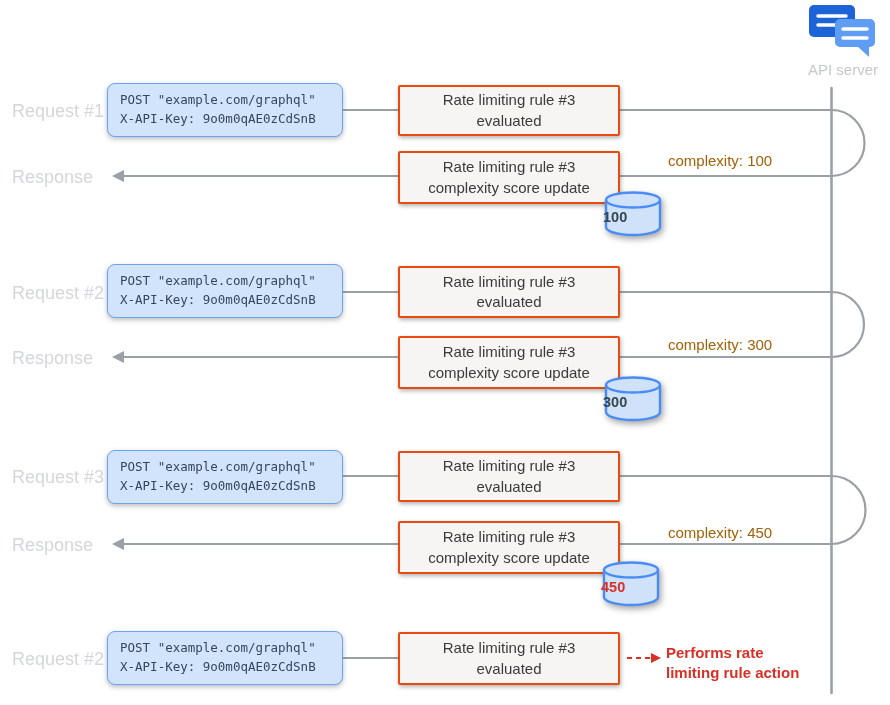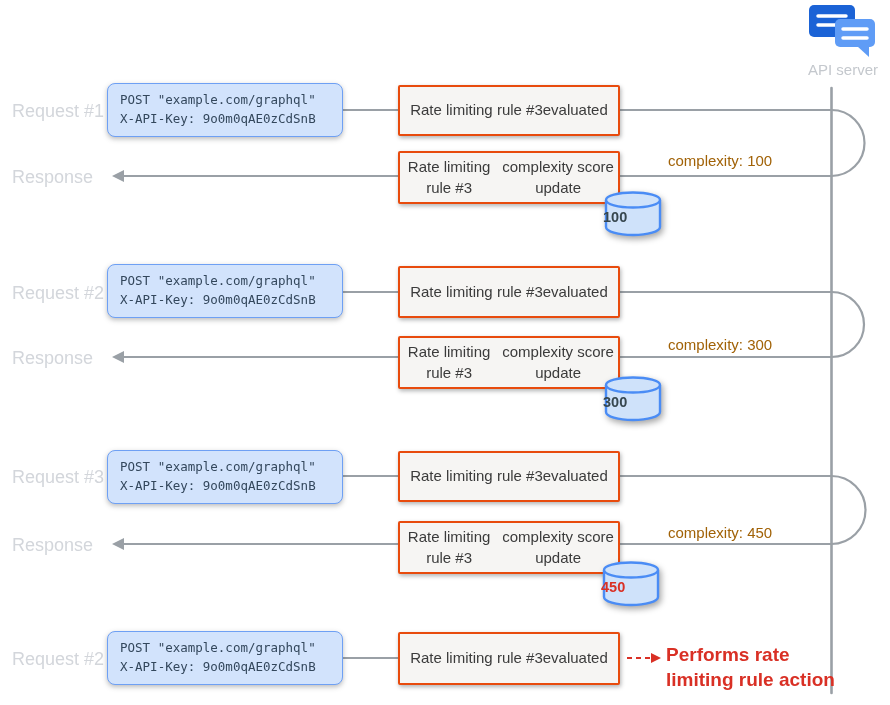--- a/index.html
+++ b/index.html
@@ -16,39 +16,39 @@
     display:flex;flex-direction:column;justify-content:center;
     padding:0 12px;box-sizing:border-box;
     font-family:"DejaVu Sans Mono",monospace;font-size:12.5px;line-height:1.5;
     color:#33475c;white-space:nowrap;
   }
   
   .rule-box{
     position:absolute;left:398px;width:222px;z-index:2;
     background:#f6f5f3;border:2.5px solid #e84b0d;border-radius:2px;
     box-shadow:1px 2px 4px rgba(60,64,67,.4);
-    display:flex;flex-direction:row;align-items:center;justify-content:center;
+    display:flex;flex-direction:column;align-items:center;justify-content:center;
     font-size:15px;line-height:1.35;color:#3b3b3b;text-align:center;
     box-sizing:border-box;
   }
   
   .db{position:absolute;width:60px;height:48px;z-index:3;}
   .db svg{filter:drop-shadow(2px 3px 3px rgba(0,0,0,.35));}
   .db-value{
     position:absolute;left:0;right:0;top:19px;text-align:left;
     font-size:14.5px;font-weight:bold;color:#37474f;
   }
   .db-value.alert{color:#d93025;}
   
   .lane-label{position:absolute;left:12px;font-size:18px;color:#d3d6db;z-index:2;white-space:nowrap;}
   .annotation{position:absolute;left:668px;font-size:15px;color:#a16207;z-index:2;white-space:nowrap;}
   
   .action-note{
     position:absolute;left:666px;top:643px;z-index:2;
-    font-size:19px;font-weight:bold;color:#d93025;line-height:1.3;white-space:nowrap;
+    font-size:15px;font-weight:bold;color:#d93025;line-height:1.3;white-space:nowrap;
   }
   
   .server-icon{position:absolute;left:806px;top:5px;z-index:2;}
   .server-label{
     position:absolute;left:778px;top:61px;width:130px;text-align:center;
     font-size:15px;color:#c4c8cd;z-index:2;
   }
 </style>
 </head>
 <body>

